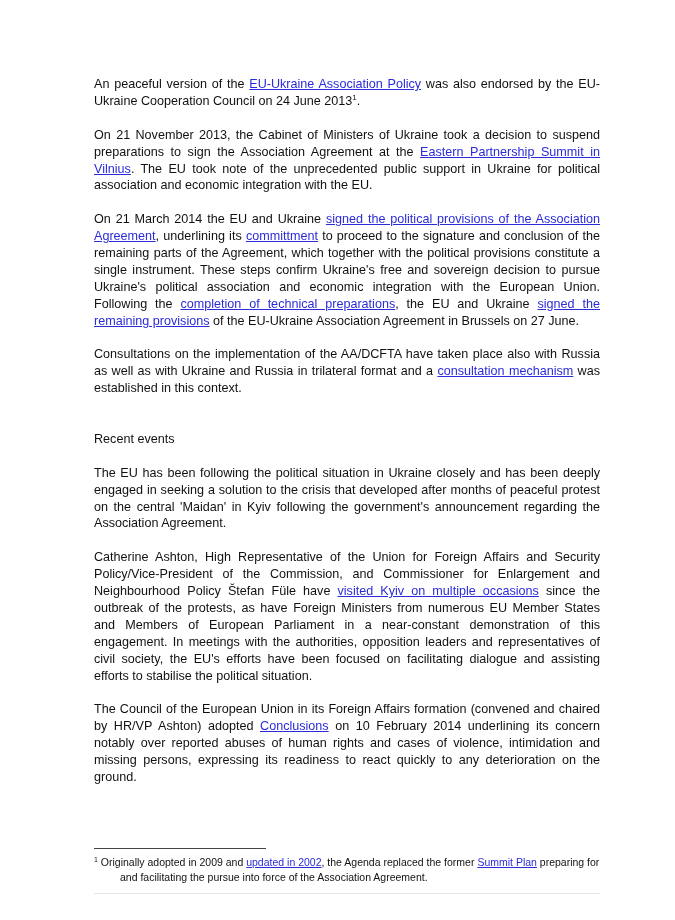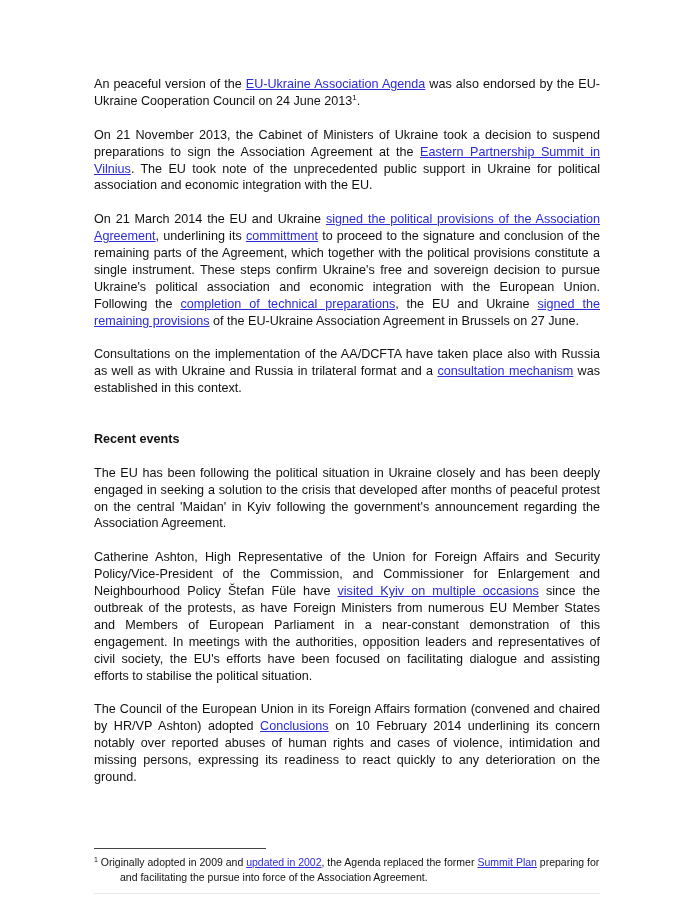--- a/index.html
+++ b/index.html
@@ -7,21 +7,21 @@
       width: 675px; height: 920px; position: relative; overflow: hidden;
       font-family: "Liberation Sans", sans-serif;
       color: #111111;
     }
     .page-body {
       position: absolute; left: 94px; top: 76px; width: 506px;
       font-size: 12.6px; line-height: 16.9px; text-align: justify;
     }
     .para { margin: 0 0 16.9px 0; }
     .para.gap-after { margin-bottom: 33.8px; }
-    .heading { font-weight: bold; margin: 0 0 16.9px 0; }
+    .heading { font-weight: normal; margin: 0 0 16.9px 0; }
     a.link { color: #1a0dab; color: #2b2bd9; text-decoration: underline; }
     sup { font-size: 8px; line-height: 0; }
     .fn-rule {
       position: absolute; left: 94px; top: 848px; width: 172px; height: 0;
       border-top: 1px solid #444;
     }
     .footnote {
       position: absolute; left: 94px; top: 855px; width: 506px;
       font-size: 10.5px; line-height: 15px; text-align: left;
     }
@@ -36,21 +36,21 @@
       font-size: 11px; color: #111;
     }
     .page-number .sep { margin: 0 3px; }
     .page-number .page-word { color: #8c8c8c; letter-spacing: 3px; }
   </style>
 </head>
 <body>
 
 <div class="page-body">
 
-  <p class="para"><span>An peaceful version of the </span><a class="link" href="#">EU-Ukraine Association Agenda</a><span> was also endorsed by the EU-Ukraine Cooperation Council on 24 June 2013</span><sup>1</sup><span>.</span></p>
+  <p class="para"><span>An peaceful version of the </span><a class="link" href="#">EU-Ukraine Association Policy</a><span> was also endorsed by the EU-Ukraine Cooperation Council on 24 June 2013</span><sup>1</sup><span>.</span></p>
 
   <p class="para"><span>On 21 November 2013, the Cabinet of Ministers of Ukraine took a decision to suspend preparations to sign the Association Agreement at the </span><a class="link" href="#">Eastern Partnership Summit in Vilnius</a><span>. The EU took note of the unprecedented public support in Ukraine for political association and economic integration with the EU.</span></p>
 
   <p class="para"><span>On 21 March 2014 the EU and Ukraine </span><a class="link" href="#">signed the political provisions of the Association Agreement</a><span>, underlining its </span><a class="link" href="#">committment</a><span> to proceed to the signature and conclusion of the remaining parts of the Agreement, which together with the political provisions constitute a single instrument. These steps confirm Ukraine's free and sovereign decision to pursue Ukraine's political association and economic integration with the European Union. Following the </span><a class="link" href="#">completion of technical preparations</a><span>, the EU and Ukraine </span><a class="link" href="#">signed the remaining provisions</a><span> of the EU-Ukraine Association Agreement in Brussels on 27 June.</span></p>
 
   <p class="para gap-after"><span>Consultations on the implementation of the AA/DCFTA have taken place also with Russia as well as with Ukraine and Russia in trilateral format and a </span><a class="link" href="#">consultation mechanism</a><span> was established in this context.</span></p>
 
   <p class="heading">Recent events</p>
 
   <p class="para"><span>The EU has been following the political situation in Ukraine closely and has been deeply engaged in seeking a solution to the crisis that developed after months of peaceful protest on the central 'Maidan' in Kyiv following the government's announcement regarding the Association Agreement.</span></p>

